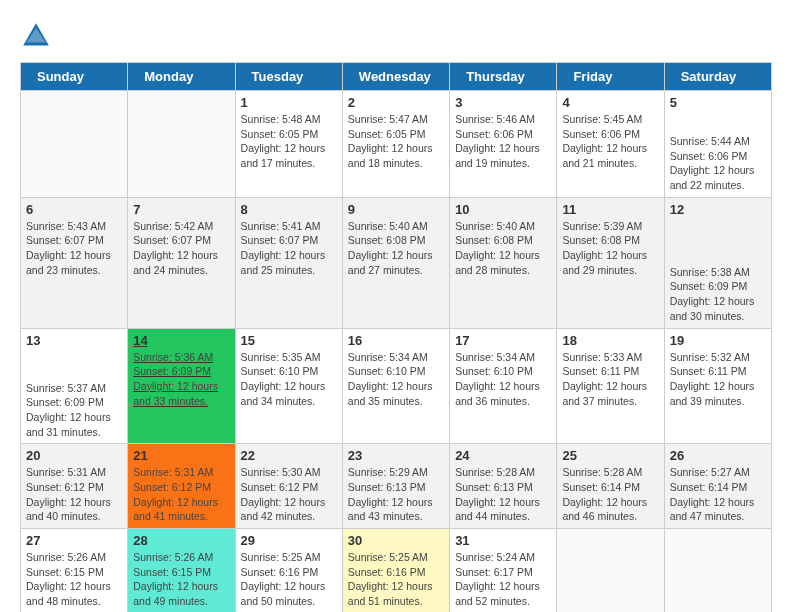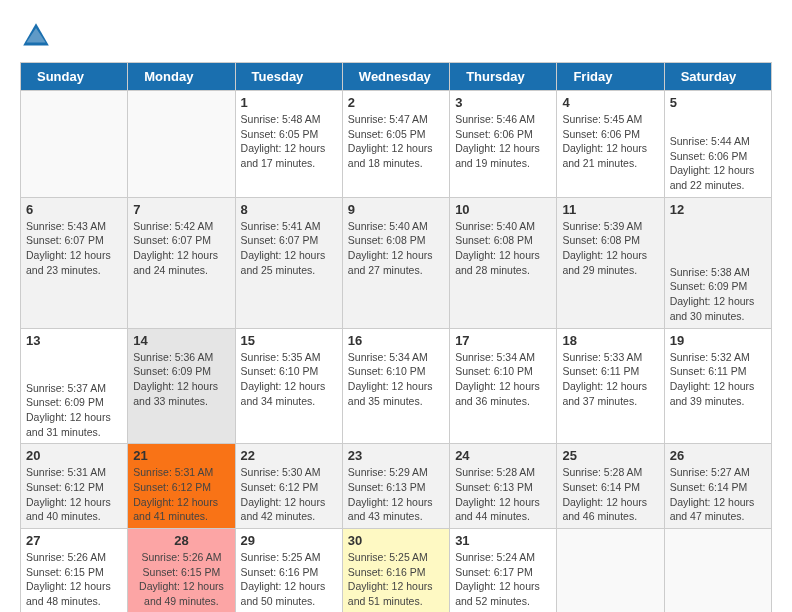--- a/index.html
+++ b/index.html
@@ -221,21 +221,21 @@
         </td>
       </tr>
       <tr>
         <td style="background-color: rgb(255, 255, 255);">
           <span class="day-num">13</span>
           <div class="day-info" style="white-space: pre-line; margin-top: 33px;">Sunrise: 5:37 AM
 Sunset: 6:09 PM
 Daylight: 12 hours
 and 31 minutes.</div>
         </td>
-        <td style="background-color: #e5e5e5;">
+        <td style="background-color: #22c55e; text-decoration: underline;">
           <span class="day-num">14</span>
           <div class="day-info" style="white-space: pre-line;">Sunrise: 5:36 AM
 Sunset: 6:09 PM
 Daylight: 12 hours
 and 33 minutes.</div>
         </td>
         <td style="background-color: rgb(255, 255, 255);">
           <span class="day-num">15</span>
           <div class="day-info" style="white-space: pre-line;">Sunrise: 5:35 AM
 Sunset: 6:10 PM
@@ -323,21 +323,21 @@
         </td>
       </tr>
       <tr>
         <td style="background-color: rgb(255, 255, 255);">
           <span class="day-num">27</span>
           <div class="day-info" style="white-space: pre-line;">Sunrise: 5:26 AM
 Sunset: 6:15 PM
 Daylight: 12 hours
 and 48 minutes.</div>
         </td>
-        <td style="background-color: #fca5a5; text-align: center;">
+        <td style="background-color: #5eead4;">
           <span class="day-num">28</span>
           <div class="day-info" style="white-space: pre-line;">Sunrise: 5:26 AM
 Sunset: 6:15 PM
 Daylight: 12 hours
 and 49 minutes.</div>
         </td>
         <td style="background-color: rgb(255, 255, 255);">
           <span class="day-num">29</span>
           <div class="day-info" style="white-space: pre-line;">Sunrise: 5:25 AM
 Sunset: 6:16 PM

